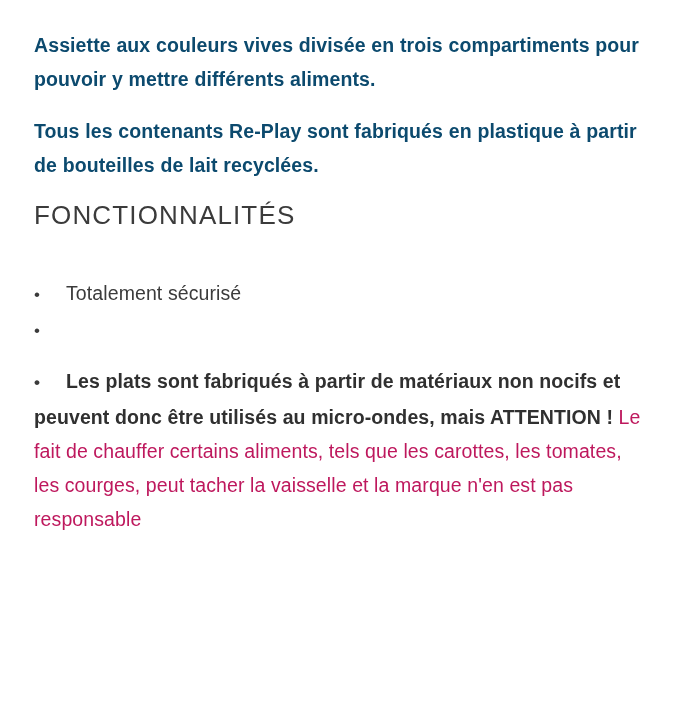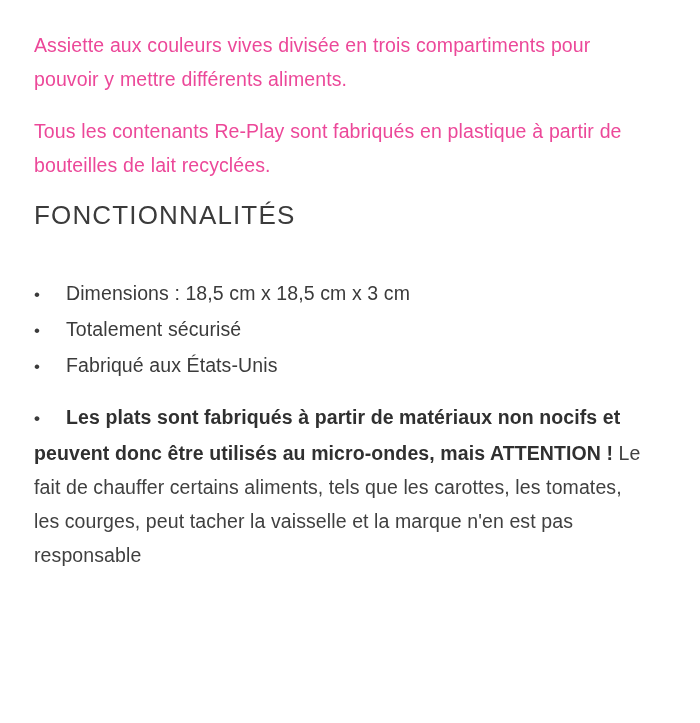--- a/index.html
+++ b/index.html
@@ -26,24 +26,25 @@
   }
 
   .content {
     width: 612px;
   }
 
   
   .para {
     font-size: 19.5px;
     line-height: 34px;
-    color: #ec4899;
+    color: #0c4a6e;
     margin: 0 0 18px 0;
     letter-spacing: 0.1px;
     word-spacing: 0.2px;
+    font-weight: bold;
   }
   .para.second {
   }
 
   
   .section-heading {
     font-size: 26px;
     line-height: 30px;
     font-weight: 300;
     color: #3b3b3b;
@@ -89,49 +90,46 @@
     font-size: 17px;
   }
 
   .attention {
     font-weight: bold;
     color: #303030;
     text-align: right;
   }
   .normal-run {
     font-weight: normal;
-    color: #404040;
+    color: #be185d;
   }
 </style>
 </head>
 <body>
 
 <div class="page">
   <div class="content">
 
     <p class="para">Assiette aux couleurs vives divisée en trois compartiments pour pouvoir y mettre différents aliments.</p>
 
     <p class="para second">Tous les contenants Re-Play sont fabriqués en plastique à partir de bouteilles de lait recyclées.</p>
 
     <h2 class="section-heading">FONCTIONNALITÉS</h2>
 
     <ul class="feature-list">
 
-      <li class="feature-item">
-        <span class="bullet"></span><span>Dimensions : 18,5 cm x 18,5 cm x 3 cm</span>
-      </li>
 
 
 
       <li class="feature-item">
         <span class="bullet"></span><span>Totalement sécurisé</span>
       </li>
 
       <li class="feature-item">
-        <span class="bullet"></span><span>Fabriqué aux États-Unis</span>
+        <span class="bullet"></span>
       </li>
 
 
       <li class="feature-item bold-item">
         <span class="bullet"></span><span class="attention">Les plats sont fabriqués à partir de matériaux non nocifs et peuvent donc être utilisés au micro-ondes, mais ATTENTION !</span><span class="normal-run"> Le fait de chauffer certains aliments, tels que les carottes, les tomates, les courges, peut tacher la vaisselle et la marque n'en est pas responsable</span>
       </li>
 
     </ul>
   </div>
 </div>

